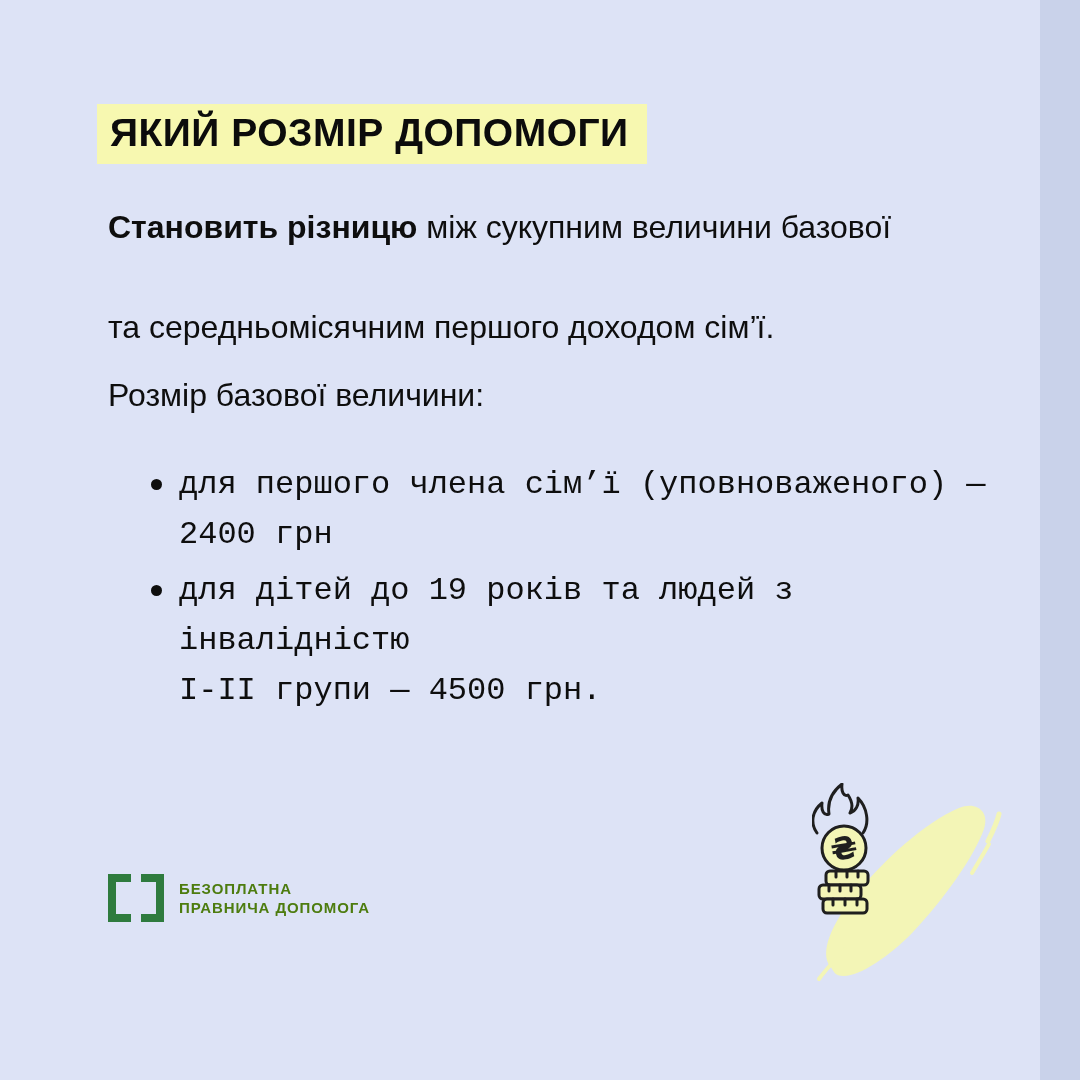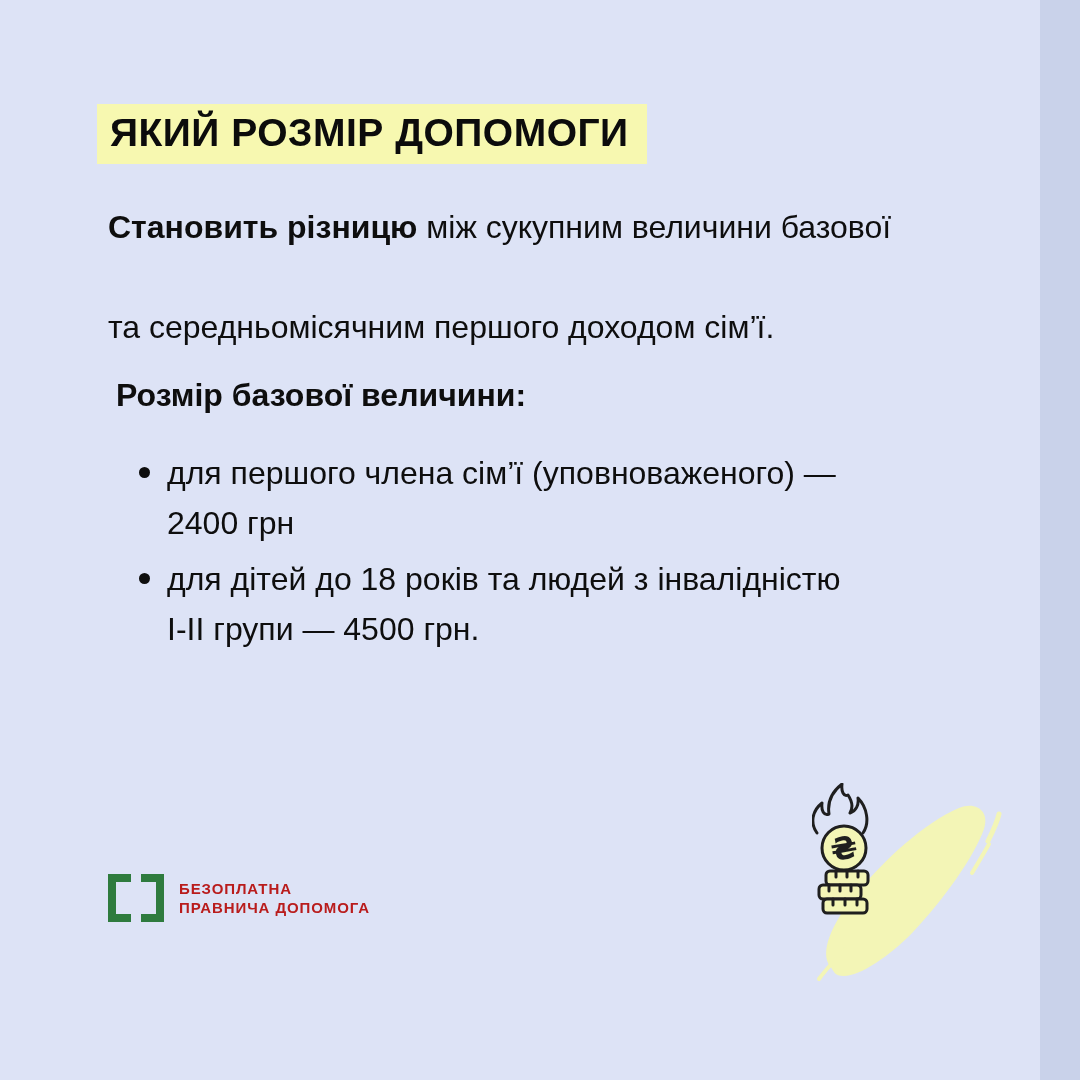--- a/index.html
+++ b/index.html
@@ -20,27 +20,27 @@
     font-size:39px;font-weight:800;letter-spacing:.5px;
     color:#0c0c0c;white-space:nowrap;
   }
   .intro{
     position:absolute;left:108px;top:202px;
     font-size:32px;line-height:50px;
     max-width:880px;
   }
   .intro .bold{font-weight:700;margin-top:29px;}
   .sub-heading{
-    position:absolute;left:116px;top:377px;
-    font-size:32px;font-weight:700;
+    position:absolute;left:108px;top:377px;
+    font-size:32px;font-weight:400;
   }
   .bullets{
     position:absolute;left:139px;top:448px;
-    margin:0;padding:0;list-style:none;
-    font-size:32px;line-height:50px;
+    margin:12px;padding:0;list-style:none;
+    font-size:32px;line-height:50px;font-family:Liberation Mono, monospace;
   }
   .bullets li{
     position:relative;
     padding-left:28px;
     margin-bottom:6px;
     max-width:840px;
   }
   .bullets li .dot{
     position:absolute;left:0;top:19px;
     width:11px;height:11px;border-radius:50%;
@@ -53,21 +53,21 @@
   .bracket{
     width:23px;height:48px;box-sizing:border-box;
     border:8px solid #2e7b3e;
   }
   .bracket.left{border-right:none;}
   .bracket.right{border-left:none;margin-left:10px;}
   .brand-text{
     margin-left:15px;
     font-size:15px;font-weight:800;
     letter-spacing:.9px;line-height:19px;
-    color:#b91c1c;
+    color:#4d7c0f;
   }
   .swash-wrap{
     position:absolute;left:812px;top:783px;
     width:205px;height:205px;
   }
   .swash-wrap svg{position:absolute;left:0;top:0;}
   .money-icon{
     position:absolute;left:54px;top:14px;
   }
 </style>
@@ -89,21 +89,21 @@
   <div class="sub-heading">Розмір базової величини:</div>
 
   <ul class="bullets">
     <li>
       <span class="dot"></span>
       <span>для першого члена сім’ї (уповноваженого) —</span><br>
       <span>2400 грн</span>
     </li>
     <li>
       <span class="dot"></span>
-      <span>для дітей до 18 років та людей з інвалідністю</span><br>
+      <span>для дітей до 19 років та людей з інвалідністю</span><br>
       <span>І-ІІ групи — 4500 грн.</span>
     </li>
   </ul>
 
   <div class="brand">
     <span class="bracket left"></span>
     <span class="bracket right"></span>
     <div class="brand-text">
       <div>БЕЗОПЛАТНА</div>
       <div>ПРАВНИЧА ДОПОМОГА</div>

